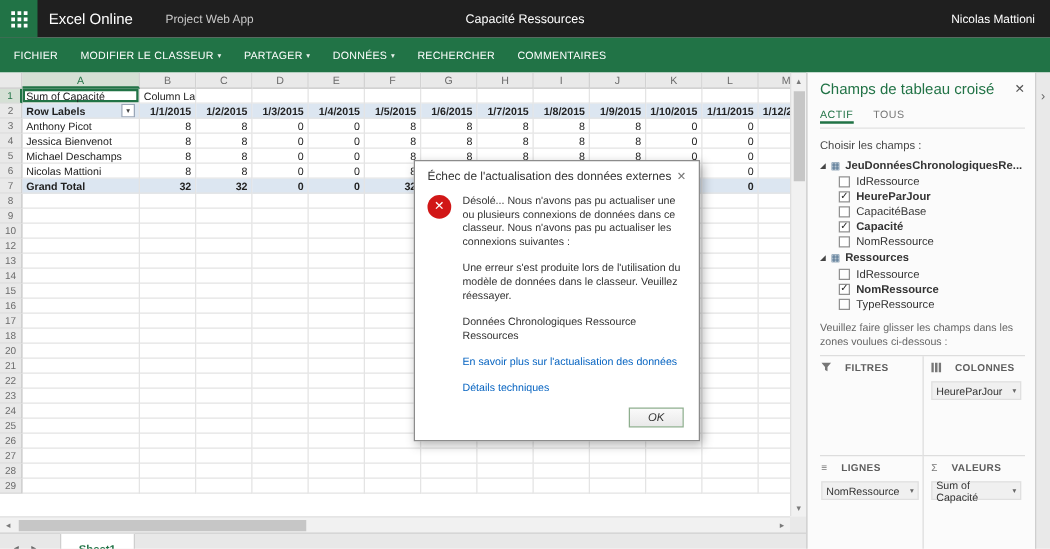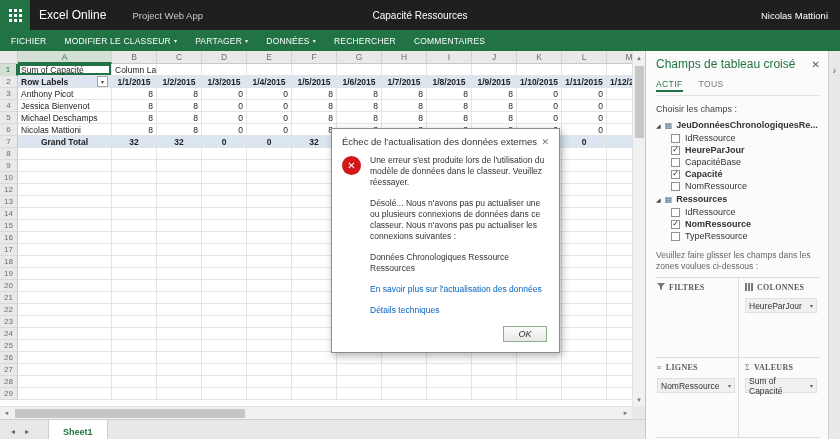--- a/index.html
+++ b/index.html
@@ -10,21 +10,21 @@
   .topbar{height:30px;background:#1f1f1f;color:#fff;display:flex;align-items:center;position:relative;}
   .logo{width:30px;height:30px;background:#217346;display:flex;align-items:center;justify-content:center;flex:none;cursor:pointer;}
   .waffle{width:13px;height:13px;display:grid;grid-template-columns:repeat(3,3px);grid-template-rows:repeat(3,3px);gap:2px;}
   .waffle span{background:#fff;display:block;}
   .appname{font-size:12px;margin-left:9px;font-weight:normal;}
   .workspace{font-size:9.5px;color:#c9c9c9;margin-left:26px;cursor:pointer;}
   .doc-title{position:absolute;left:50%;transform:translateX(-50%);font-size:10px;color:#fff;}
   .user{margin-left:auto;font-size:9.5px;padding:0 12px;cursor:pointer;}
 
   
-  .menubar{height:21px;background:#217346;display:flex;align-items:center;color:#fff;padding-left:2px;}
+  .menubar{height:28px;background:#217346;display:flex;align-items:center;color:#fff;padding-left:2px;}
   .menu-item{font-size:8.5px;padding:0 9px;display:flex;align-items:center;gap:3px;cursor:pointer;height:100%;letter-spacing:.2px;}
   .menu-item .caret{font-size:6px;opacity:.9;}
 
   .main{display:flex;height:392px;}
 
   
   .sheet-col{width:645px;display:flex;flex-direction:column;flex:none;}
   .grid-wrap{flex:1;display:flex;overflow:hidden;}
   .grid-viewport{width:632px;overflow:hidden;background:#fff;flex:none;}
   .colhdr-row{display:flex;height:13px;}
@@ -33,21 +33,21 @@
   .colhdr{width:45px;flex:none;background:#e9e9e9;border-right:1px solid #d2d2d2;border-bottom:1px solid #c9c9c9;font-size:8.5px;color:#6b6b6b;display:flex;align-items:center;justify-content:center;cursor:pointer;}
   .colhdr.a{width:94px;}
   .colhdr.sel{background:#d5e0d5;color:#217346;border-bottom:2px solid #217346;}
   .grid-rows{height:342px;overflow:hidden;}
   .grid-row{display:flex;height:12px;}
   .rownum{width:18px;flex:none;background:#e9e9e9;border-right:1px solid #c9c9c9;border-bottom:1px solid #dadada;font-size:8px;color:#6b6b6b;display:flex;align-items:center;justify-content:center;cursor:pointer;}
   .rownum.sel{background:#d5e0d5;color:#217346;border-right:2px solid #217346;}
   .cell{width:45px;flex:none;border-right:1px solid #e4e4e4;border-bottom:1px solid #e4e4e4;font-size:8.5px;display:flex;align-items:center;padding:0 3px;white-space:nowrap;overflow:hidden;cursor:cell;}
   .cell.a{width:94px;}
   .cell.num{justify-content:flex-end;}
-  .cell.hdr{background:#dce6f1;font-weight:bold;justify-content:center;}
+  .cell.hdr{background:#dce6f1;font-weight:bold;}
   .cell.sel{box-shadow:inset 0 0 0 2px #217346;}
   .dd{margin-left:auto;width:11px;height:11px;flex:none;background:#fff;border:1px solid #9aa7b8;color:#444;font-size:6px;display:flex;align-items:center;justify-content:center;cursor:pointer;}
 
   
   .vscroll{width:13px;flex:none;background:#f1f1f1;border-left:1px solid #e0e0e0;display:flex;flex-direction:column;align-items:center;}
   .sarrow{color:#7a7a7a;font-size:7px;height:13px;display:flex;align-items:center;justify-content:center;width:100%;cursor:pointer;}
   .vthumb{width:9px;height:72px;background:#c6c6c6;margin-top:2px;cursor:pointer;}
   .vscroll .bottom{margin-top:auto;}
   .hscroll-row{height:13px;display:flex;}
   .hscroll{width:632px;background:#f1f1f1;border-top:1px solid #e0e0e0;display:flex;align-items:center;}
@@ -75,21 +75,21 @@
   .tbl-ico{font-size:8px;color:#4a6d8c;flex:none;}
   .tbl-name{font-size:9px;font-weight:bold;color:#333;white-space:nowrap;overflow:hidden;}
   .tree-field{display:flex;align-items:center;gap:5px;height:12px;padding-left:15px;cursor:pointer;}
   .cb{width:9px;height:9px;flex:none;border:1px solid #919191;background:#fff;font-size:8px;line-height:8px;color:#222;display:flex;align-items:center;justify-content:center;}
   .fld{font-size:9px;color:#333;white-space:nowrap;}
   .fld.on{font-weight:bold;}
   .p-hint{margin-top:8px;font-size:8.5px;color:#666;line-height:11px;}
   .areas{margin-top:5px;border-top:1px solid #ddd;display:grid;grid-template-columns:1fr 1fr;grid-template-rows:80px 80px;}
   .area{padding:5px 3px 0 1px;border-bottom:1px solid #ddd;}
   .area.right{border-left:1px solid #ddd;padding-left:6px;}
-  .area-hdr{display:flex;gap:4px;font-size:8px;font-weight:bold;color:#5d5d5d;letter-spacing:.3px;font-family:Liberation Serif, serif;}
+  .area-hdr{display:flex;gap:11px;font-size:8px;font-weight:bold;color:#5d5d5d;letter-spacing:.3px;}
   .ai{font-size:8px;color:#777;font-weight:normal;}
   .chip{margin-top:6px;display:flex;align-items:center;font-size:8.5px;color:#333;background:#f0f0f0;border:1px solid #e0e0e0;height:15px;padding:0 3px;cursor:pointer;}
   .chip .cv{margin-left:auto;font-size:6px;color:#666;}
 
   
   .collapse-strip{width:12px;flex:none;background:#e9e9e9;border-left:1px solid #cfcfcf;display:flex;justify-content:center;padding-top:14px;color:#666;font-size:10px;cursor:pointer;}
 
   
   .dialog{position:absolute;left:331px;top:128px;width:229px;background:#fff;border:1px solid #8c8c8c;box-shadow:2px 3px 8px rgba(0,0,0,.3);z-index:40;}
   .dlg-title-row{display:flex;align-items:center;padding:7px 8px 4px 10px;font-size:9.5px;color:#333;}
@@ -441,36 +441,20 @@
               <div class="cell"></div>
               <div class="cell"></div>
               <div class="cell"></div>
               <div class="cell"></div>
               <div class="cell"></div>
               <div class="cell"></div>
               <div class="cell"></div>
               <div class="cell"></div>
             </div>
             <div class="grid-row">
-              <div class="rownum">19</div>
-              <div class="cell a"></div>
-              <div class="cell"></div>
-              <div class="cell"></div>
-              <div class="cell"></div>
-              <div class="cell"></div>
-              <div class="cell"></div>
-              <div class="cell"></div>
-              <div class="cell"></div>
-              <div class="cell"></div>
-              <div class="cell"></div>
-              <div class="cell"></div>
-              <div class="cell"></div>
-              <div class="cell"></div>
-            </div>
-            <div class="grid-row">
               <div class="rownum">20</div>
               <div class="cell a"></div>
               <div class="cell"></div>
               <div class="cell"></div>
               <div class="cell"></div>
               <div class="cell"></div>
               <div class="cell"></div>
               <div class="cell"></div>
               <div class="cell"></div>
               <div class="cell"></div>
@@ -757,22 +741,22 @@
 <div class="dialog">
   <div class="dlg-title-row">
     <span>Échec de l'actualisation des données externes</span>
     <span class="dlg-close">✕</span>
   </div>
   <div class="dlg-body">
     <div class="icon-col">
       <div class="err-ico">✕</div>
     </div>
     <div class="text-col">
+      <p>Désolé... Nous n'avons pas pu actualiser une ou plusieurs connexions de données dans ce classeur. Nous n'avons pas pu actualiser les connexions suivantes :</p>
       <p>Une erreur s'est produite lors de l'utilisation du modèle de données dans le classeur. Veuillez réessayer.</p>
-      <p>Désolé... Nous n'avons pas pu actualiser une ou plusieurs connexions de données dans ce classeur. Nous n'avons pas pu actualiser les connexions suivantes :</p>
       <div class="conn">
         <div>Données Chronologiques Ressource</div>
         <div>Ressources</div>
       </div>
       <a class="dlg-link">En savoir plus sur l'actualisation des données</a>
       <a class="dlg-link">Détails techniques</a>
     </div>
   </div>
   <div class="dlg-footer">
     <button class="okbtn">OK</button>

